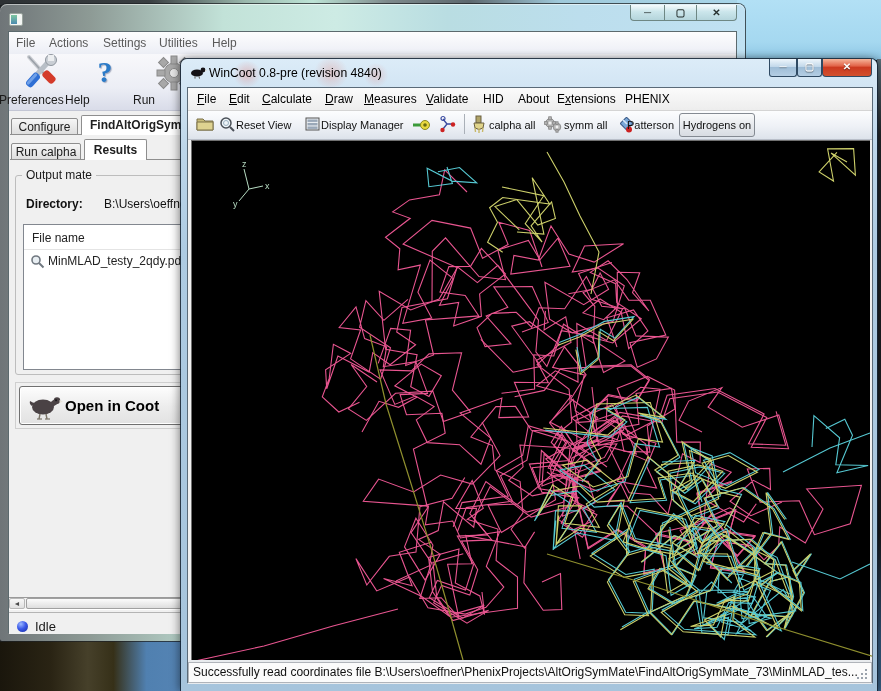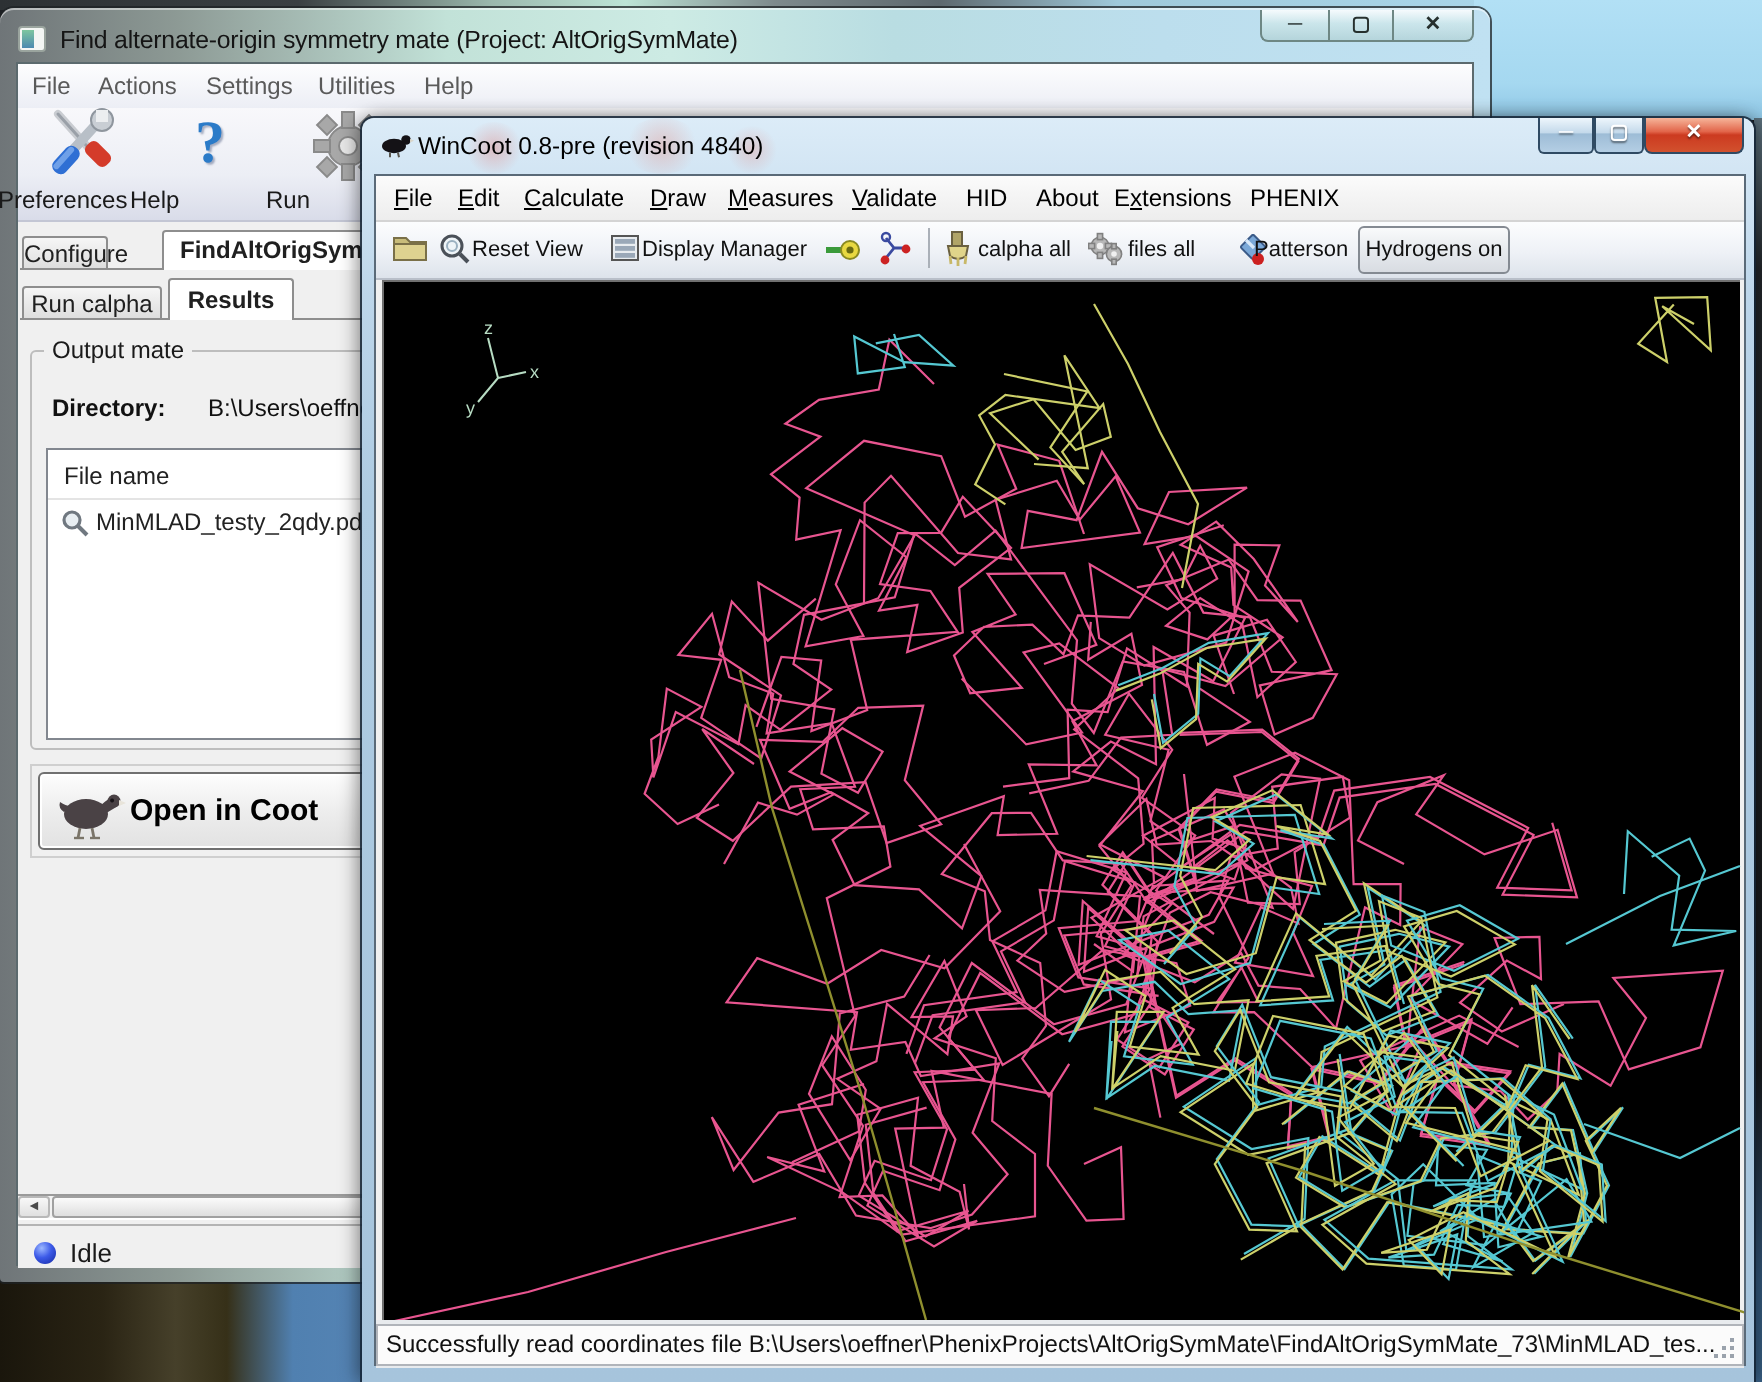--- a/index.html
+++ b/index.html
@@ -74,21 +74,20 @@
 <body>
 <div class="abs" id="topstrip"></div>
 <div class="abs" id="sky"></div>
 <div class="abs" id="botleft"></div>
 <div class="abs" id="rightsliver"></div>
 
 <div class="abs" id="w1">
   <div class="abs" id="w1icon">
       <i></i>
     </div>
-  <div class="abs title">Find alternate-origin symmetry mate (Project: AltOrigSymMate)</div>
   <div class="abs capbtn" style="left:630px;width:34px;border-right:none;border-radius:0 0 0 4px">─</div>
   <div class="abs capbtn" style="left:664px;width:33px;border-radius:0">▢</div>
   <div class="abs capbtn" style="left:697px;width:40px;border-left:none;border-radius:0 0 4px 0">✕</div>
   <div class="abs" id="w1c">
     <div class="abs" id="w1menu">
       <span style="left:7px">File</span>
         <span style="left:40px">Actions</span>
         <span style="left:94px">Settings</span>
         <span style="left:150px">Utilities</span>
         <span style="left:203px">Help</span>
@@ -122,21 +121,21 @@
 <rect x="25" y="4" width="7" height="7" transform="rotate(45 28.5 7.5)"></rect>
 <rect x="4" y="25" width="7" height="7" transform="rotate(45 7.5 28.5)"></rect>
 <rect x="25" y="25" width="7" height="7" transform="rotate(45 28.5 28.5)"></rect>
 </g>
             <circle cx="18" cy="18" r="4.5" fill="#e8e8e8" stroke="#8a8a8a"></circle>
 </svg>
         </div>
       <div class="tlabel" style="left:124px">Run</div>
     </div>
     <div class="abs" id="w1line1"></div>
-    <div class="tab" style="left:2px;top:86px;width:43px;height:17px;line-height:17px;border-radius:2px 2px 0 0">Configure</div>
+    <div class="tab" style="left:2px;top:86px;width:67px;height:17px;line-height:17px;border-radius:2px 2px 0 0">Configure</div>
     <div class="tab tabon" style="left:72px;top:83px;width:150px;height:20px;line-height:19px;border-radius:2px 2px 0 0;text-align:left;padding-left:8px">FindAltOrigSymMate</div>
     <div class="tab" style="left:2px;top:111px;width:70px;height:17px;line-height:17px;border-radius:2px 2px 0 0">Run calpha</div>
     <div class="tab tabon" style="left:75px;top:107px;width:63px;height:21px;line-height:20px;border-radius:2px 2px 0 0">Results</div>
     <div class="abs" id="w1line2"></div>
     <div class="abs" id="gbox"></div>
     <div class="abs" id="gboxlab">Output mate</div>
     <div class="abs" id="dirlab">Directory:</div>
     <div class="abs" id="dirval">B:\Users\oeffner\Phen</div>
     <div class="abs" id="listbox">
       <div class="abs" id="fnhead">File name</div>
@@ -272,21 +271,21 @@
 <div class="abs" style="left:432px;top:6px;width:16px;height:17px">
 <svg width="16" height="17" viewBox="0 0 16 17">
 <rect x="2" y="2" width="9" height="9" rx="1" transform="rotate(45 6.5 6.5)" fill="#7aa8d8" stroke="#3a5a88" stroke-width="1"></rect>
 <path d="M3,3 L7,7" stroke="#d8e8f8" stroke-width="1.6"></path>
 <circle cx="9" cy="12.5" r="3" fill="#cc2020"></circle>
 </svg>
         </div>
       <span class="tt" style="left:48px">Reset View</span>
       <span class="tt" style="left:133px">Display Manager</span>
       <span class="tt" style="left:301px">calpha all</span>
-      <span class="tt" style="left:376px">files all</span>
+      <span class="tt" style="left:376px">symm all</span>
       <span class="tt" style="left:439px">Patterson</span>
       <div class="tbtn" style="left:491px;width:76px;line-height:22px;white-space:nowrap;font-size:11px">Hydrogens on</div>
     </div>
     <div class="abs" id="canvas">
       <svg width="680" height="520" viewBox="0 0 680 520">
           <polyline points="240.0,161.0 240.3,110.3 253.5,96.9 287.0,135.5 313.5,138.7 305.8,108.9 336.4,99.4 347.9,118.8 365.8,97.2 378.0,125.3 318.8,133.0 321.9,114.4 346.3,119.1 359.0,84.9 376.9,113.1 402.1,121.1 431.5,102.8 392.5,105.0 380.3,131.0 406.1,127.0 432.3,144.7 421.1,180.3 380.1,191.8 357.6,178.1 352.9,141.2 391.7,163.7 416.6,148.3 408.1,131.9 399.8,148.5 376.4,152.7" stroke="#e85590" stroke-width="1.1" fill="none"></polyline>
           <polyline points="275.0,51.0 252.7,28.8 247.4,53.8 217.5,58.9 200.7,70.9 218.2,77.3 193.5,96.2 207.8,107.8 206.1,128.8 228.3,124.1 210.8,182.2 239.7,177.0 225.9,151.2 238.0,119.1 261.2,137.6 247.5,164.3 266.7,161.4 261.6,185.0 289.4,175.3 287.6,152.9 313.5,132.9 289.4,107.4 278.5,125.4 256.9,125.6 248.0,151.0 273.2,154.5 286.8,174.9 233.4,178.9 241.6,214.0 213.7,224.5 218.6,189.2 198.7,187.4 186.2,222.4" stroke="#e85590" stroke-width="1.1" fill="none"></polyline>
           <polyline points="350.0,126.0 337.6,89.4 306.8,81.3 316.1,103.4 290.5,117.3 278.6,87.1 240.0,79.4 211.1,103.1 265.0,126.5 255.4,157.7 210.0,166.4 204.7,191.0 223.6,203.8 198.1,223.8 180.8,211.6 177.2,231.1 145.9,215.0 134.7,247.7 133.6,228.8 158.7,212.4 141.4,203.3 137.2,237.4 130.3,255.9 146.8,271.0 167.5,261.3" stroke="#e85590" stroke-width="1.1" fill="none"></polyline>
           <polyline points="290.0,281.0 308.1,314.6 280.2,343.1 248.6,334.0 221.6,350.9 186.6,338.1 171.3,360.2 236.5,365.1 233.4,383.9 260.7,380.0 268.4,397.0 307.6,390.7 294.3,425.4 311.8,446.1 294.0,466.3 273.2,473.1 236.0,466.8 217.6,436.0 184.7,449.9 163.9,417.6 174.8,444.0 197.3,415.3 224.0,411.1 227.9,365.7 260.1,357.3 272.8,336.5" stroke="#e85590" stroke-width="1.1" fill="none"></polyline>
           <polyline points="355.0,331.0 374.5,344.8 378.0,307.2 327.9,304.0 331.1,325.8 316.7,339.3 340.3,354.9 376.6,347.3 379.8,317.2 431.7,289.1 423.5,265.4 448.8,246.2 468.0,248.3 454.5,313.4 428.4,290.0 381.6,310.3 368.6,291.0 339.4,289.2 323.5,265.4 303.9,265.6 278.9,296.0 300.4,304.6 303.0,329.0 328.1,340.5 331.0,371.9 319.1,388.3 332.5,407.1 342.6,390.9" stroke="#e85590" stroke-width="1.1" fill="none"></polyline>

